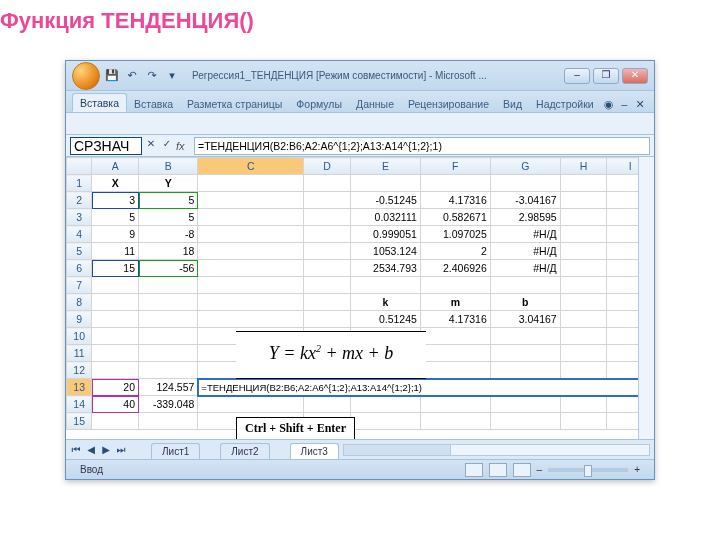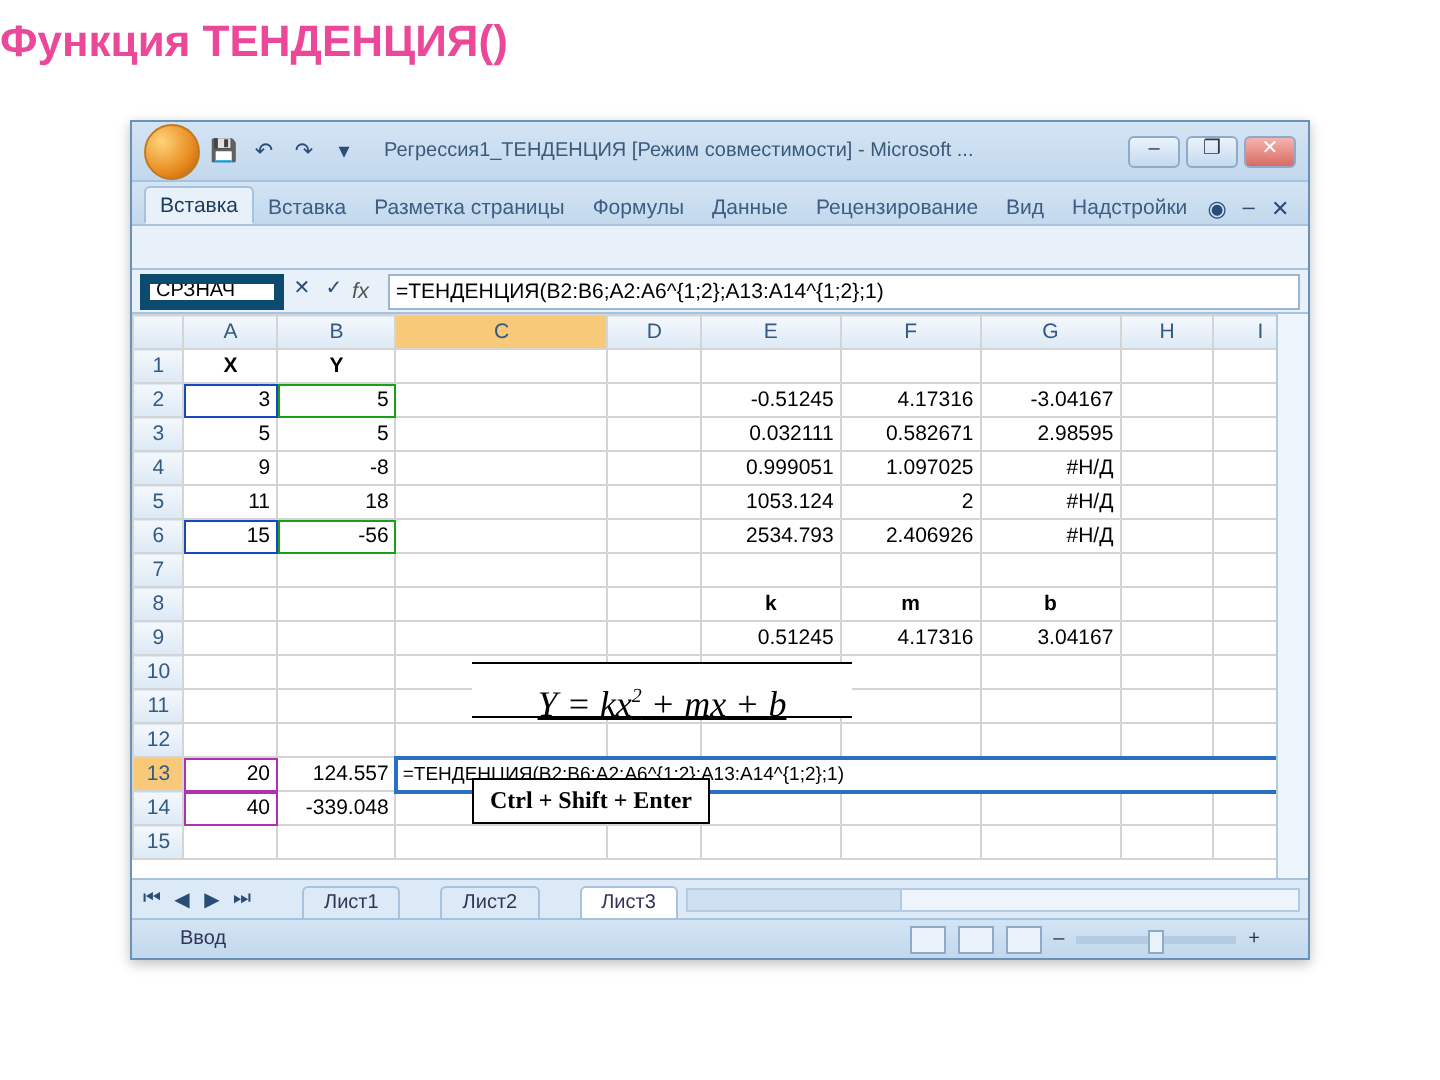--- a/index.html
+++ b/index.html
@@ -15,21 +15,21 @@
   .office-btn { width: 28px; height: 28px; border-radius: 50%; background: radial-gradient(circle at 30% 30%, #ffd37a, #e88c20 60%, #b85a10); border: 1px solid #c07a20; }
   .qat-icon { width: 16px; height: 16px; display: inline-flex; align-items: center; justify-content: center; font-size: 11px; color: #2a4d77; }
   .qat-title { flex:1; font-size: 10px; color:#3a5a7a; padding-left:8px; white-space:nowrap; overflow:hidden;}
   
   .ribbon-tabs { height: 22px; background: linear-gradient(#d3e4f4,#c3d8ed); display: flex; align-items: flex-end; padding: 0 6px; font-size: 10.5px; border-bottom: 1px solid #a6c2dc; }
   .ribbon-tab { padding: 3px 7px 2px; color: #3d5d82; cursor: default; white-space: nowrap; }
   .ribbon-tab.active { background: #e8f1fa; border: 1px solid #a6c2dc; border-bottom: 1px solid #e8f1fa; border-radius: 3px 3px 0 0; color: #1a3a5a; }
   .ribbon-body { height: 22px; background: #e8f1fa; border-bottom: 1px solid #a6c2dc; }
   
   .formula-row { height: 22px; background: #e8f1fa; display: flex; align-items: center; padding: 2px 4px; gap: 2px; border-bottom: 1px solid #a6c2dc; }
-  .namebox { width: 72px; height: 18px; background: #fff; border: 5px solid #0c4a6e; font-size: 10px; padding: 1px 3px; }
+  .namebox { width: 72px; height: 18px; background: #fff; border: 1px solid #0c4a6e; font-size: 14px; padding: 1px 3px; }
   .fx-btn { width: 14px; height: 16px; text-align: center; font-size: 10px; color:#2a4d77; }
   .fx-label { width: 16px; font-style: italic; font-size: 11px; color: #555; }
   .formula-input { flex: 1; height: 18px; background: #fff; border: 1px solid #9bb6d0; font-size: 10.5px; padding: 1px 3px; font-family: Tahoma, sans-serif; }
   
   .grid-wrap { flex: 1; background: #fff; overflow: hidden; position: relative; display:flex; flex-direction:column;}
   .grid { border-collapse: collapse; font-size: 10.5px; color: #000; table-layout: fixed; }
   .grid th, .grid td { border: 1px solid #d4d4d4; height: 17px; padding: 0 3px; overflow: hidden; white-space: nowrap; }
   .grid th { background: linear-gradient(#f4f8fc,#dce9f6); color: #325a82; font-weight: normal; text-align: center; }
   .grid th.sel { background: #f9c97a; }
   .grid .rowhdr { width: 24px; text-align: center; background: linear-gradient(#f4f8fc,#dce9f6); color:#325a82;}
@@ -38,33 +38,33 @@
   .col-med { width: 56px; }
   .col-wide { width: 66px; }
   .grid td { text-align: right; }
   .grid td.txt { text-align: center; font-weight: bold; }
   .grid td.formula-cell { text-align: left; font-size: 9.5px; background: #fff; font-weight: normal; position: relative; overflow: visible; }
   .sel-border { outline: 2px solid #2a6fc4; outline-offset: -1px; }
   .range-border { outline: 1px solid #18a018; outline-offset: -1px; }
   .range-border-b { outline: 1px solid #1848c0; outline-offset: -1px; }
   .range-border-p { outline: 1px solid #b030b0; outline-offset: -1px; }
   
-  .equation { position: absolute; left: 170px; top: 174px; width: 190px; height: 28px; background: #fff; border-top: 1.5px solid #000; border-bottom: 1.5px solid #000; font-family: 'Times New Roman', serif; font-style: italic; font-size: 18px; text-align: center; line-height: 34px; text-decoration: underline; }
+  .equation { position: absolute; left: 170px; top: 174px; width: 190px; height: 48px; background: #fff; border-top: 1.5px solid #000; border-bottom: 1.5px solid #000; font-family: 'Times New Roman', serif; font-style: italic; font-size: 18px; text-align: center; line-height: 34px; }
   .equation sup { font-size: 10px; }
-  .ctrl-box { position: absolute; left: 170px; top: 232px; background: #fff; border: 1px solid #000; padding: 3px 8px; font-size: 12px; font-weight: bold; font-family: 'Times New Roman', serif; }
+  .ctrl-box { position: absolute; left: 170px; top: 260px; background: #fff; border: 1px solid #000; padding: 3px 8px; font-size: 12px; font-weight: bold; font-family: 'Times New Roman', serif; }
   
   .sheet-row { height: 20px; background: #dce9f6; border-top: 1px solid #a6c2dc; display: flex; align-items: center; font-size: 10px; color:#335; }
   .sheet-nav { display:flex; gap:1px; padding:0 3px;}
   .sheet-nav span{ width:14px; text-align:center; color:#2a4d77;}
   .sheet-tab { padding: 2px 10px; background:#fff; border:1px solid #a6c2dc; border-bottom:none; margin-top:2px; border-radius:3px 3px 0 0;margin-left:20px;}
   .sheet-tab.inactive { background:#dce9f6; }
   .hscroll-track{ flex:1; height:12px; background:#eef4fb; border:1px solid #b4cbe2; margin:0 4px; position:relative;}
   .hscroll-thumb{ position:absolute; left:0; top:0; bottom:0; width:35%; background:#cfe0f0; border-right:1px solid #b4cbe2;}
   
-  .status-row { height: 20px; background: linear-gradient(#d3e4f4,#c3d8ed); border-top:1px solid #a6c2dc; display:flex; align-items:center; font-size:10px; color:#335; padding:0 24px; gap:6px;}
+  .status-row { height: 20px; background: linear-gradient(#d3e4f4,#c3d8ed); border-top:1px solid #a6c2dc; display:flex; align-items:center; font-size:10px; color:#335; padding:0 14px; gap:6px;}
   .status-spacer{flex:1;}
   .viewbtn{ width:18px; height:14px; border:1px solid #8eaac6; background:#eaf3fb; }
   .zoom-slider{ width:80px; height:4px; background:#b4cbe2; position:relative;}
   .zoom-slider::after{content:''; position:absolute; left:45%; top:-3px; width:6px; height:10px; background:#eaf3fb; border:1px solid #8eaac6;}
   .vscroll { position:absolute; right:0; top:0; bottom:0; width:16px; background:#eef4fb; border-left:1px solid #b4cbe2;}
 </style>
 </head>
 <body>
 <div class="slide">
   <div class="slide-title">Функция ТЕНДЕНЦИЯ()</div>

